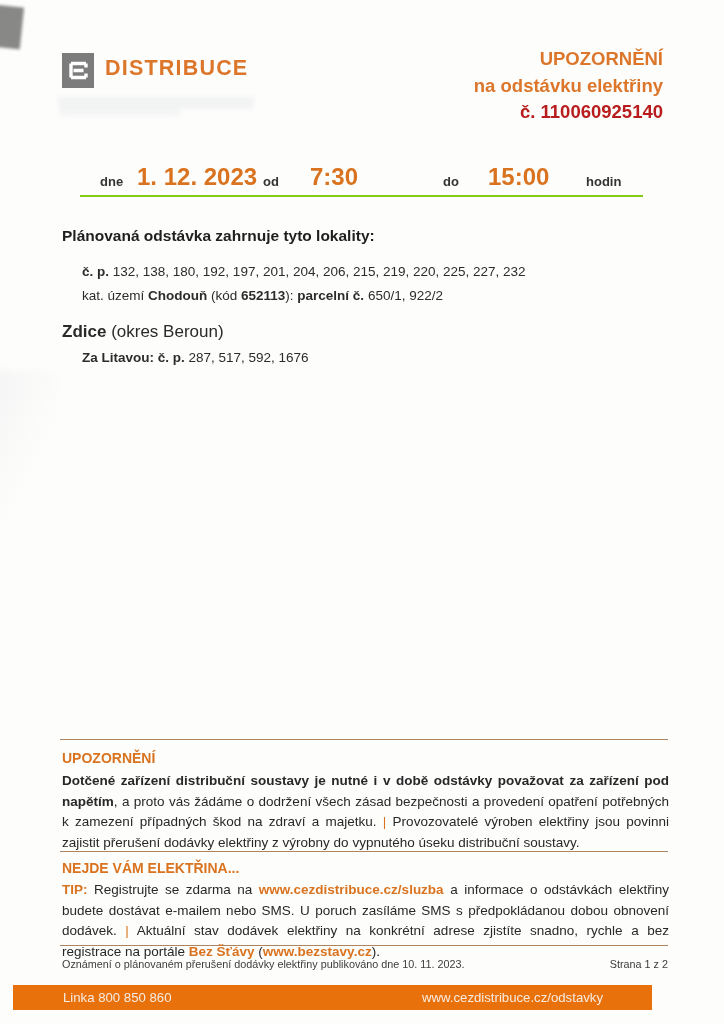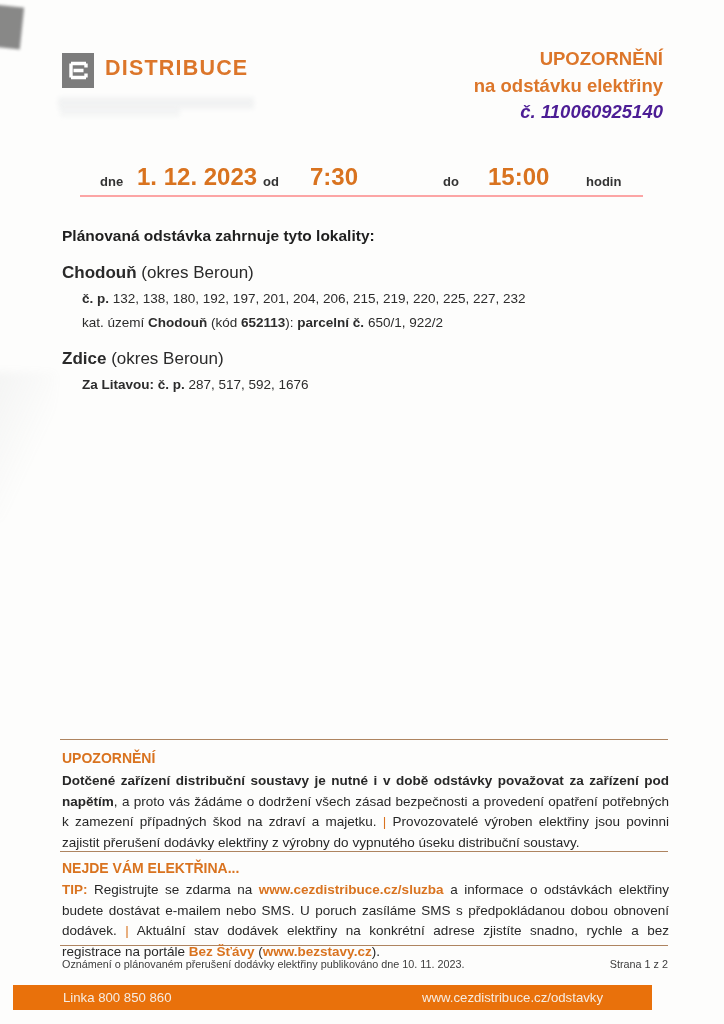--- a/index.html
+++ b/index.html
@@ -26,24 +26,24 @@
   .bleed-1{position:absolute;left:58px;top:97px;width:196px;height:12px;background:#b9c0c6;opacity:.16;filter:blur(2px);border-radius:2px;}
   .bleed-2{position:absolute;left:60px;top:108px;width:120px;height:9px;background:#b9c0c6;opacity:.12;filter:blur(2px);border-radius:2px;}
   .edge-smudge{position:absolute;left:-14px;top:372px;width:70px;height:150px;background:linear-gradient(115deg,#9aa0a4,transparent 65%);opacity:.10;filter:blur(4px);}
 
   
   .logo-mark{position:absolute;left:62px;top:53px;width:32px;height:35px;}
   .logo-mark svg{display:block;width:100%;height:100%;}
   .brand{position:absolute;left:105px;top:56px;font-size:21.5px;font-weight:700;letter-spacing:1.2px;color:var(--accent2);}
   .notice{position:absolute;right:61px;top:46px;text-align:right;font-weight:700;font-size:18.5px;line-height:26.5px;}
   .notice .nl{color:var(--accent2);}
-  .notice .nn{color:#4c1d95;font-style:italic;}
+  .notice .nn{color:#b91c1c;}
 
   
-  .date-row{position:absolute;left:80px;top:161px;width:563px;height:34px;border-bottom:2px solid #fca5a5;}
+  .date-row{position:absolute;left:80px;top:161px;width:563px;height:34px;border-bottom:2px solid #84cc16;}
   .date-row span{position:absolute;white-space:nowrap;}
   .dl{font-size:13px;font-weight:700;color:#333;top:13px;}
   .dv{font-size:24px;font-weight:700;color:var(--accent);top:2px;}
   .p-dne{left:20px;} .p-date{left:57px;} .p-od{left:183px;} .p-from{left:230px;}
   .p-do{left:354px;margin-left:9px;} .p-to{left:408px;} .p-hodin{left:506px;}
 
   
   .content{position:absolute;left:62px;top:227px;width:585px;}
   .content-heading{font-size:15.5px;font-weight:700;color:#1f1f1f;}
   .loc-group{margin-top:18px;}
@@ -95,21 +95,20 @@
     <span class="dv p-from">7:30</span>
     <span class="dl p-do">do</span>
     <span class="dv p-to">15:00</span>
     <span class="dl p-hodin">hodin</span>
   </div>
 
   <div class="content">
     <div class="content-heading">Plánovaná odstávka zahrnuje tyto lokality:</div>
     <div>
         <div class="loc-group">
-          <div class="loc-title"><span class="b">Chodouň</span><span> (okres Beroun)</span></div>
           <div class="loc-line"><span class="b">č. p. </span><span>132, 138, 180, 192, 197, 201, 204, 206, 215, 219, 220, 225, 227, 232</span></div>
           <div class="loc-line"><span>kat. území </span><span class="b">Chodouň</span><span> (kód </span><span class="b">652113</span><span>): </span><span class="b">parcelní č.</span><span> 650/1, 922/2</span></div>
         </div>
         <div class="loc-group">
           <div class="loc-title"><span class="b">Zdice</span><span> (okres Beroun)</span></div>
           <div class="loc-line"><span class="b">Za Litavou: č. p.</span><span> 287, 517, 592, 1676</span></div>
         </div>
       </div>
   </div>
 

